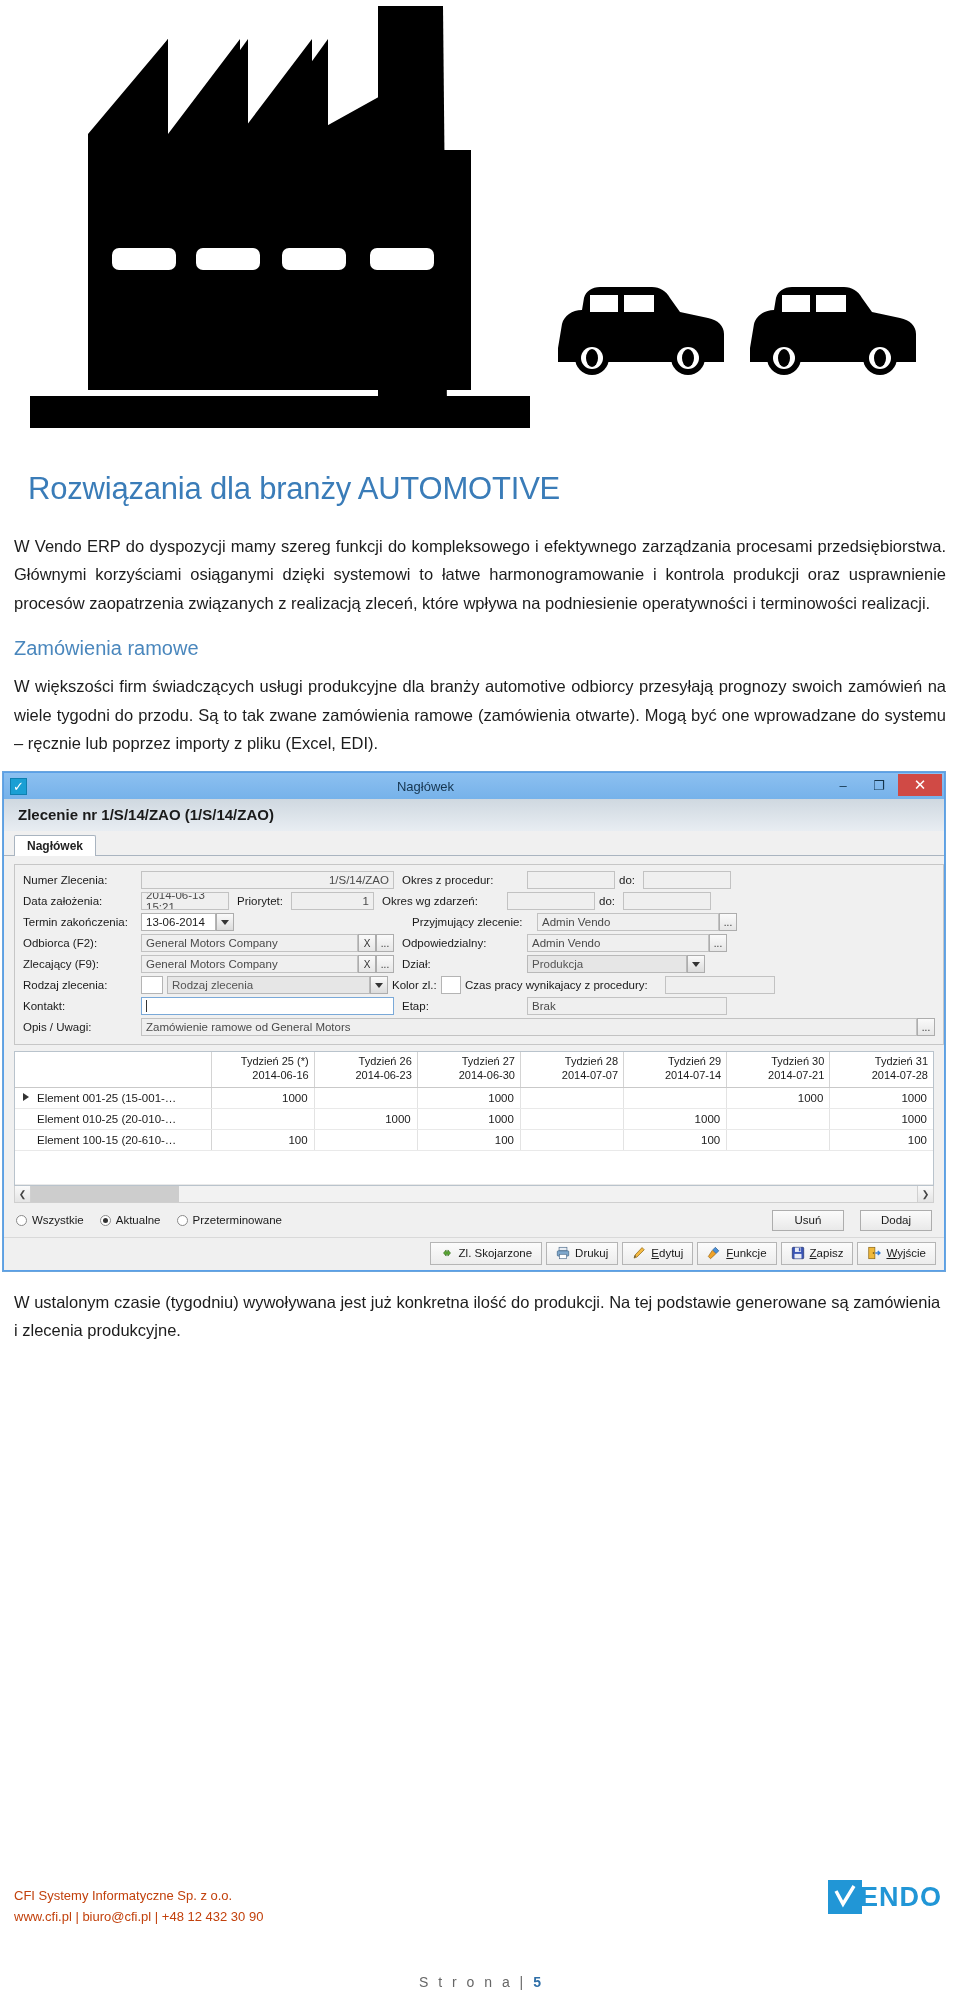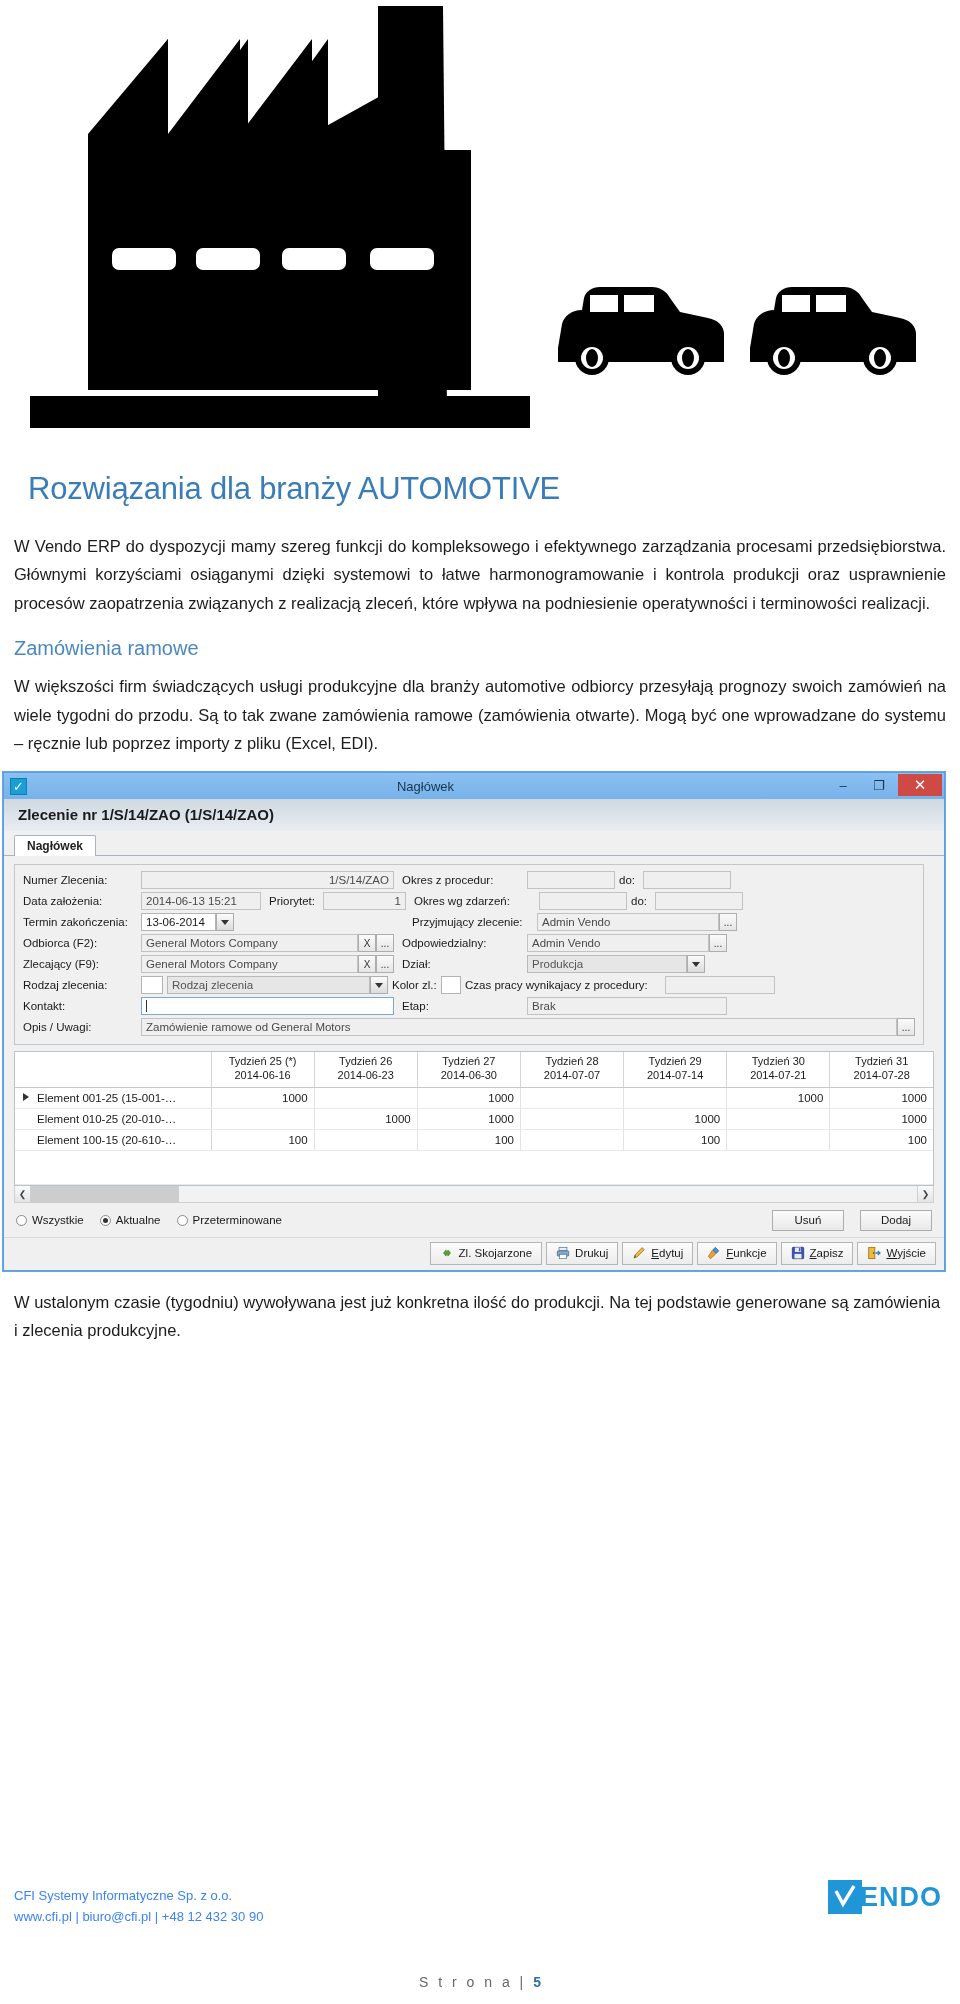--- a/index.html
+++ b/index.html
@@ -82,21 +82,21 @@
   }
 
   .tabstrip { background:#f0f0f0; padding: 3px 0 0 10px; height:24px; position:relative; }
   .tab {
     display:inline-block; background:#fff; border:1px solid #a9b4c0; border-bottom:none;
     padding: 3px 12px 3px 12px; font-size:12px; font-weight:bold; color:#222;
     position:relative; top:1px; border-radius:2px 2px 0 0;
   }
   .tabline { height:1px; background:#a9b4c0; }
 
-  .form-area { background:#f0f0f0; padding: 8px 20px 4px 10px; }
+  .form-area { background:#f0f0f0; padding: 8px 0 4px 10px; }
   .form-box { border:1px solid #c6c6c6; background:#f0f0f0; padding:6px 8px 8px 8px; }
   .frow { display:flex; align-items:center; margin-bottom:3px; min-height:18px; }
   .lbl { font-size:11.5px; color:#1a1a1a; white-space:nowrap; }
   .lcol { width:118px; flex:0 0 118px; }
   .inp {
     background:#fff; border:1px solid #b4b4b4; height:18px; font-size:11.5px;
     display:flex; align-items:center; padding:0 4px; color:#1a1a1a; overflow:hidden;
   }
   .inp.ro { background:#efefef; border:1px solid #c2c2c2; color:#4a4a4a; }
   .inp.gray { background:#e6e6e6; border:1px solid #b9b9b9; color:#555; }
@@ -115,21 +115,21 @@
   .swatch { width:20px;height:18px;background:#fff;border:1px solid #b4b4b4;flex:0 0 20px; }
   .gap { width:8px; flex:0 0 8px; }
   .gap4 { width:4px; flex:0 0 4px; }
 
   
   .grid-wrap { background:#f0f0f0; padding: 2px 10px 0 10px; }
   .grid-outer { border:1px solid #b9c3cc; background:#fff; }
   table.grid { border-collapse:collapse; width:100%; table-layout:fixed; font-size:11.5px; }
   table.grid th {
     background:#fff; border-right:1px solid #d4d4d4; border-bottom:1px solid #c9c9c9;
-    font-weight:400; text-align:center; vertical-align:top; padding:3px 5px 4px 5px;
+    font-weight:400; text-align:right; vertical-align:top; padding:3px 5px 4px 5px;
     color:#1a1a1a; line-height:1.25; font-size:11px;
   }
   table.grid th.rowhead { width:196px; }
   table.grid td {
     border-right:1px solid #e3e3e3; border-bottom:1px solid #e9e9e9;
     padding:3px 6px; text-align:right; height:21px; color:#1a1a1a;
   }
   table.grid td.rowlabel { text-align:left; padding-left:22px; position:relative; white-space:nowrap;
     border-right:1px solid #d4d4d4; }
   .rowarrow { position:absolute; left:8px; top:5px; width:0;height:0;
@@ -159,21 +159,21 @@
   .cmd {
     height:23px; border:1px solid #b5b5b5; background:linear-gradient(#fcfcfc,#ececec);
     display:flex; align-items:center; gap:5px; padding:0 9px; font-size:11.5px; color:#1a1a1a;
   }
   .cmd u { text-decoration:underline; }
   .ci { width:14px; height:14px; display:block; }
 
   
   .footer { position:absolute; left:0; right:0; bottom:0; height:124px; }
   .foot-inner { padding: 0 14px; position:relative; height:100%; }
-  .foot-text { font-size:13px; color:#3b82f6; line-height:1.6; padding-top:6px; }
+  .foot-text { font-size:13px; color:#c2410c; line-height:1.6; padding-top:6px; }
   .foot-logo { position:absolute; right:18px; top:0px; display:flex; align-items:center; }
   .vendo-mark { width:34px;height:34px;background:#2196d6;display:flex;align-items:center;justify-content:center; }
   .vendo-word { font-size:27px; letter-spacing:1px; color:#2196d6; font-weight:700;
     font-family:"Liberation Sans", sans-serif; margin-left:-2px; }
   .pagenum { position:absolute; left:0; right:0; bottom:14px; text-align:center;
     font-size:14px; color:#666; letter-spacing:3px; }
   .pagenum b { color:#2f6fa8; letter-spacing:0; }
 </style>
 </head>
 <body>
@@ -263,21 +263,21 @@
           <div class="gap"></div>
           <div class="lbl" style="width:125px">Okres z procedur:</div>
           <div class="inp ro" style="width:88px"></div>
           <div class="gap4"></div>
           <div class="lbl" style="width:24px">do:</div>
           <div class="inp ro" style="width:88px"></div>
         </div>
 
         <div class="frow">
           <div class="lbl lcol">Data założenia:</div>
-          <div class="inp ro" style="width:120px">2014-06-13 15:21</div>
+          <div class="inp ro" style="width:88px">2014-06-13 15:21</div>
           <div class="gap"></div>
           <div class="lbl" style="width:54px">Priorytet:</div>
           <div class="inp ro right" style="width:83px">1</div>
           <div class="gap"></div>
           <div class="lbl" style="width:125px">Okres wg zdarzeń:</div>
           <div class="inp ro" style="width:88px"></div>
           <div class="gap4"></div>
           <div class="lbl" style="width:24px">do:</div>
           <div class="inp ro" style="width:88px"></div>
         </div>

